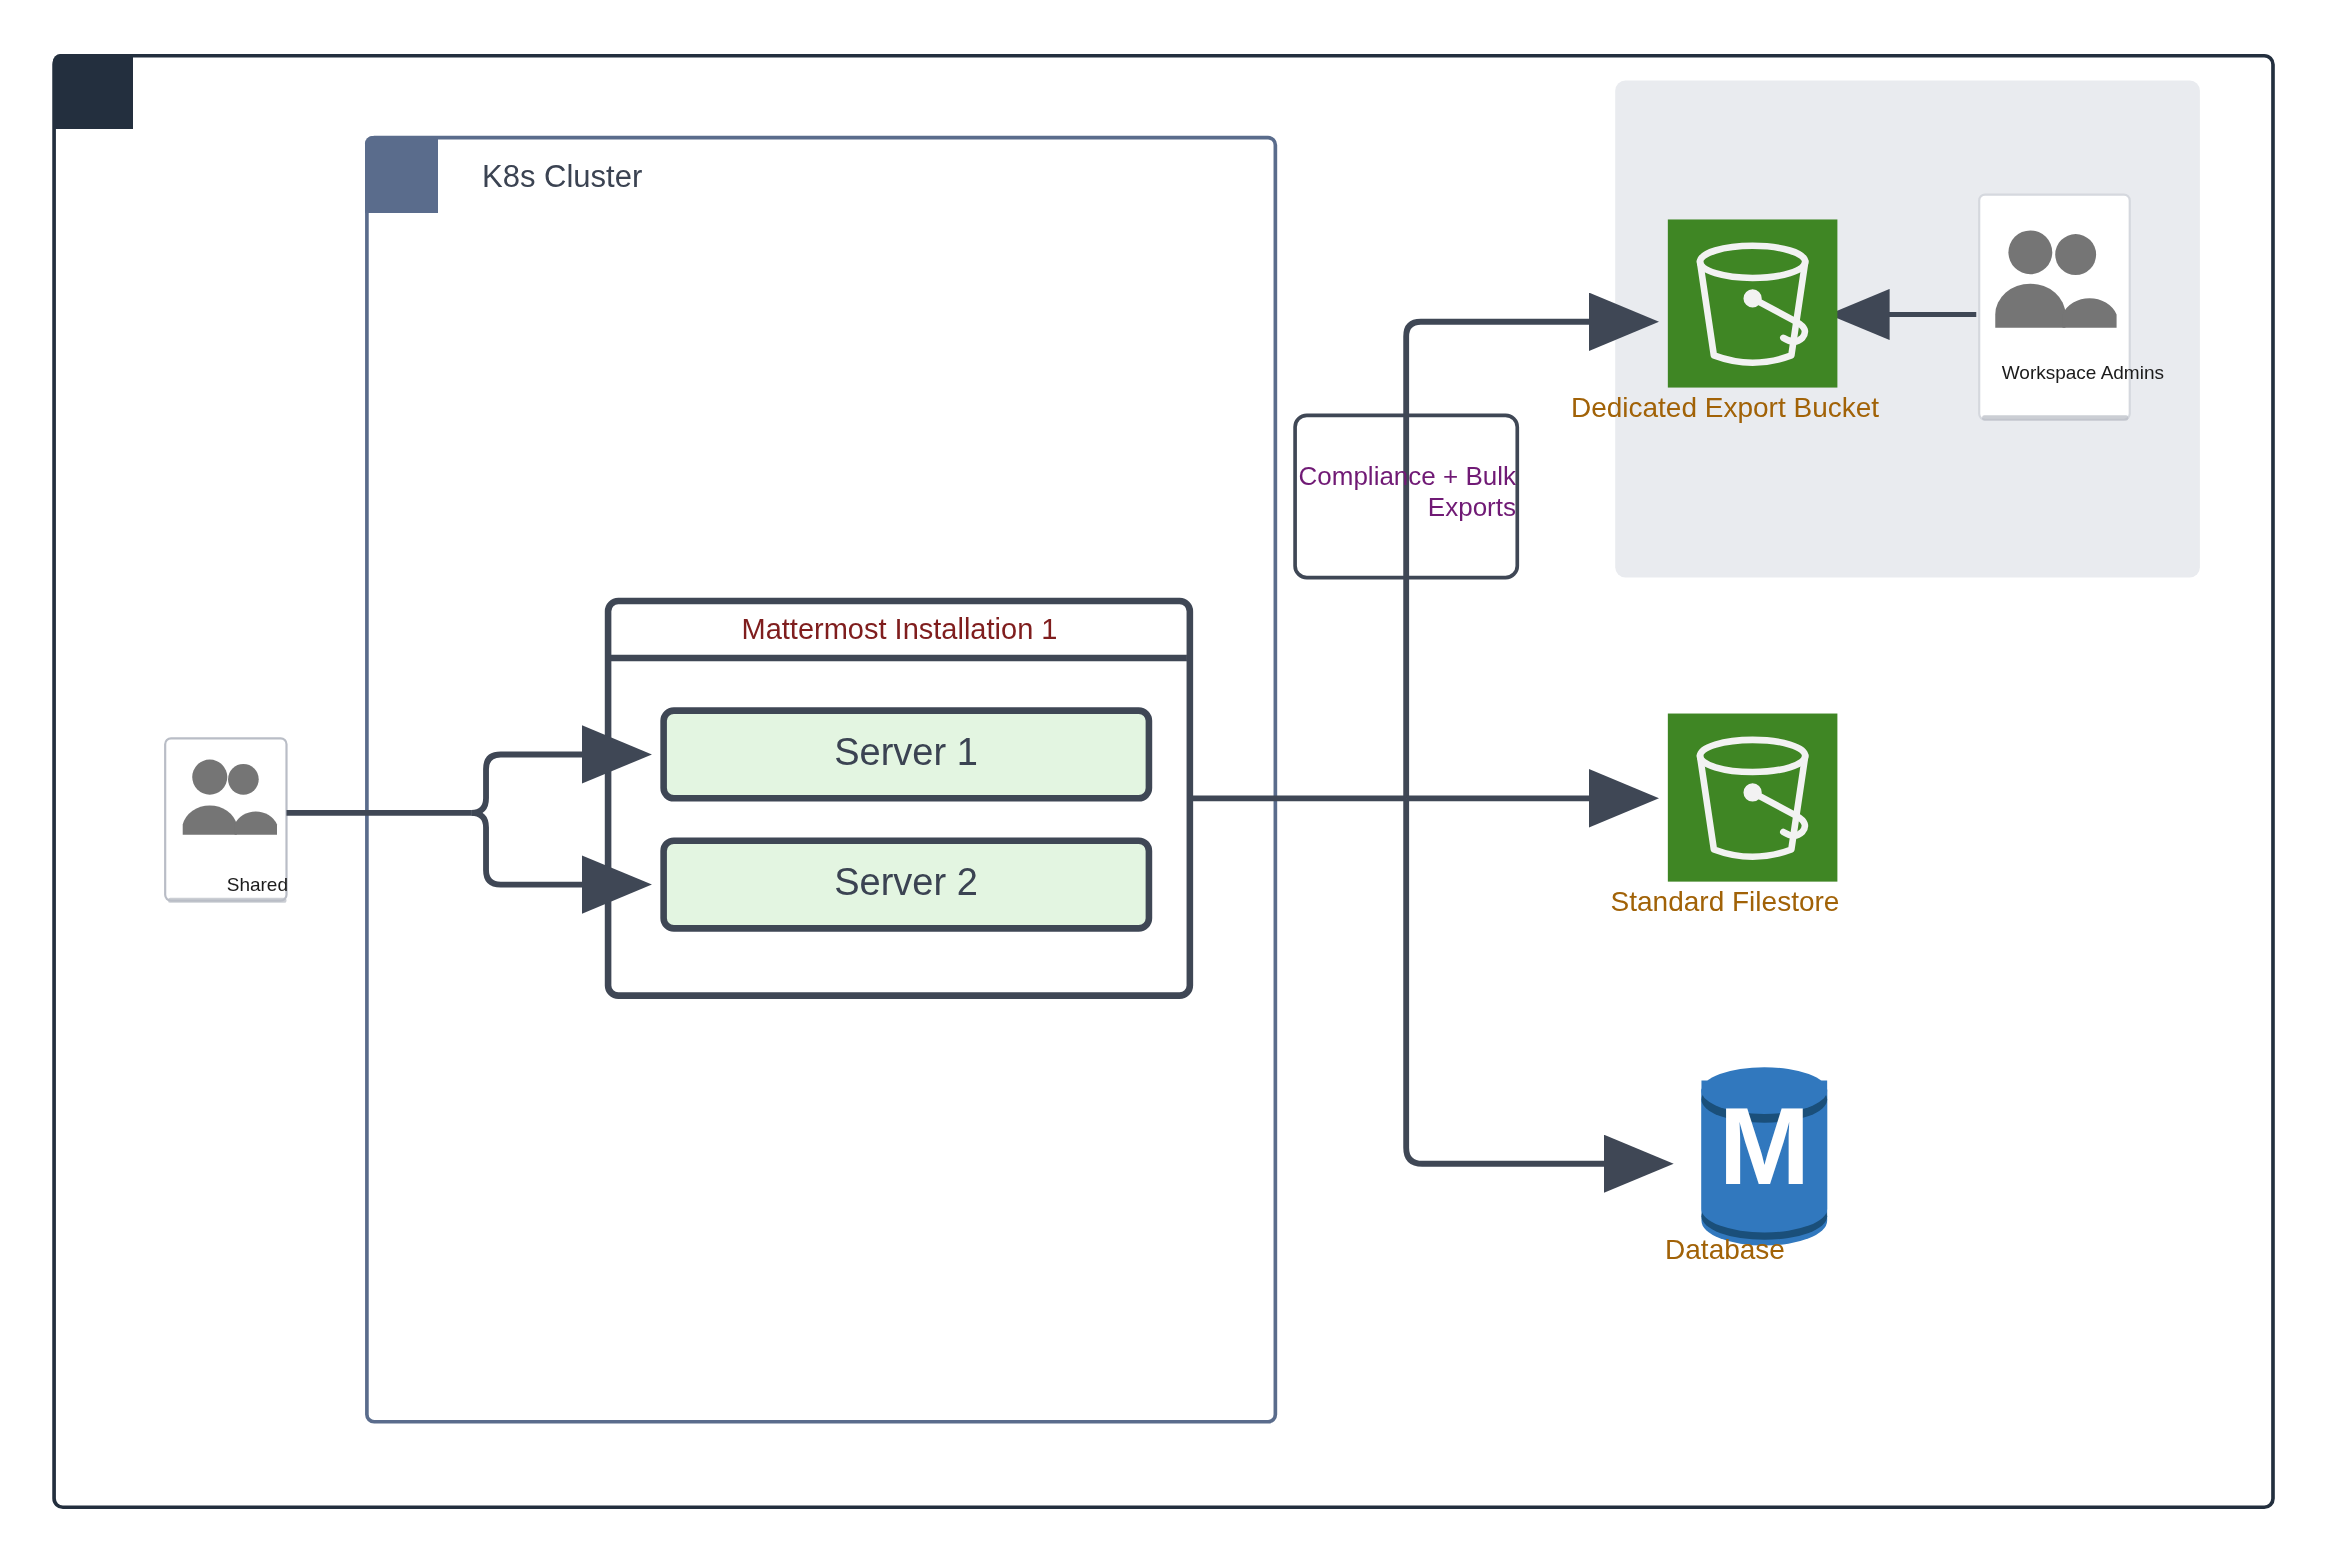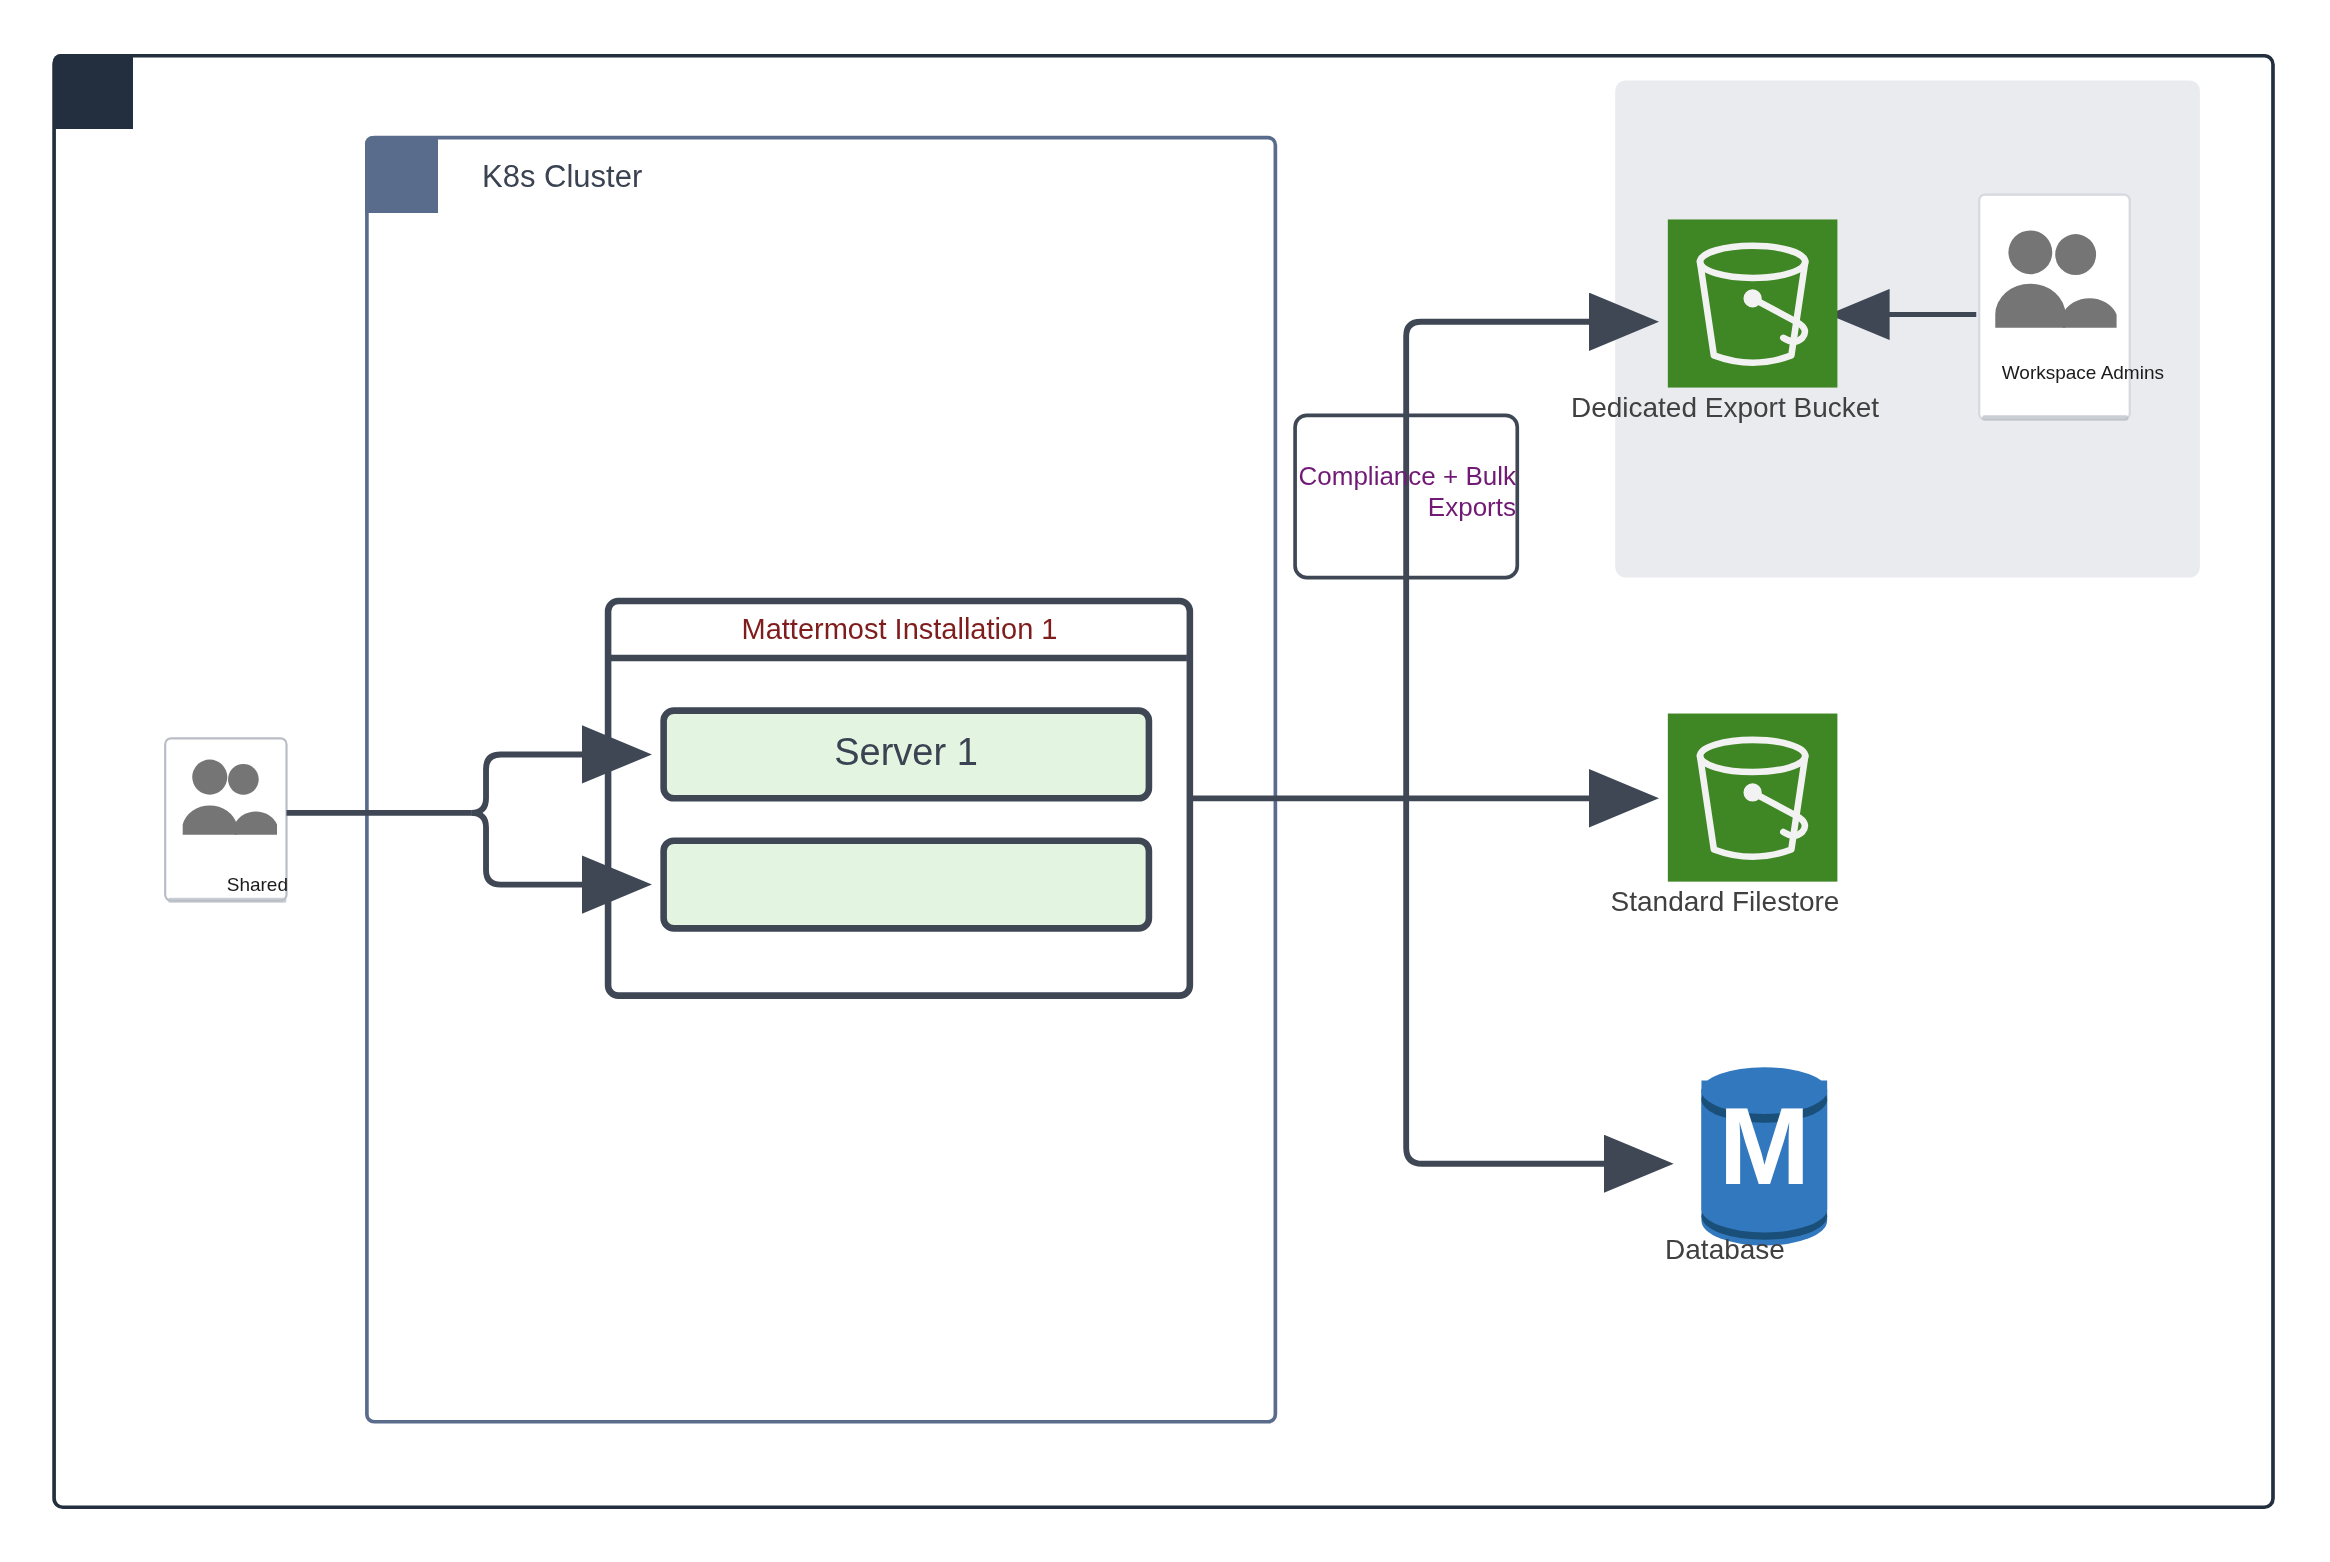--- a/index.html
+++ b/index.html
@@ -70,21 +70,21 @@
     position: absolute;
     left: 1297px; top: 461px;
     width: 219px;
     font-size: 26px;
     color: #701a75;
     text-align: right;
   }
   .cap {
     position: absolute;
     font-size: 28px;
-    color: #404040;
+    color: #a16207;
     text-align: center;
   }
   .cap-export { left: 1535px; top: 392px; width: 380px; }
   .cap-file   { left: 1535px; top: 886px; width: 380px; }
   .cap-db     { left: 1535px; top: 1234px; width: 380px; }
   .cap-small {
     position: absolute;
     font-size: 19px;
     color: #1B1B1B;
     text-align: right;
@@ -201,20 +201,21 @@
 
   <div class="aws-badge"></div>
   <div class="k8s-badge"></div>
 
   <div class="title-k8s">K8s Cluster</div>
 
 
   <div class="mm-title">Mattermost Installation 1</div>
 
   <div class="srv-label srv1">Server 1</div>
+  <div class="srv-label srv2">Server 2</div>
 
   <div class="cbe-label">Compliance +
 Bulk Exports</div>
 
   <div class="cap cap-export">Dedicated Export
 Bucket</div>
   <div class="cap cap-file">Standard
 Filestore</div>
   <div class="cap cap-db">Database</div>
 

